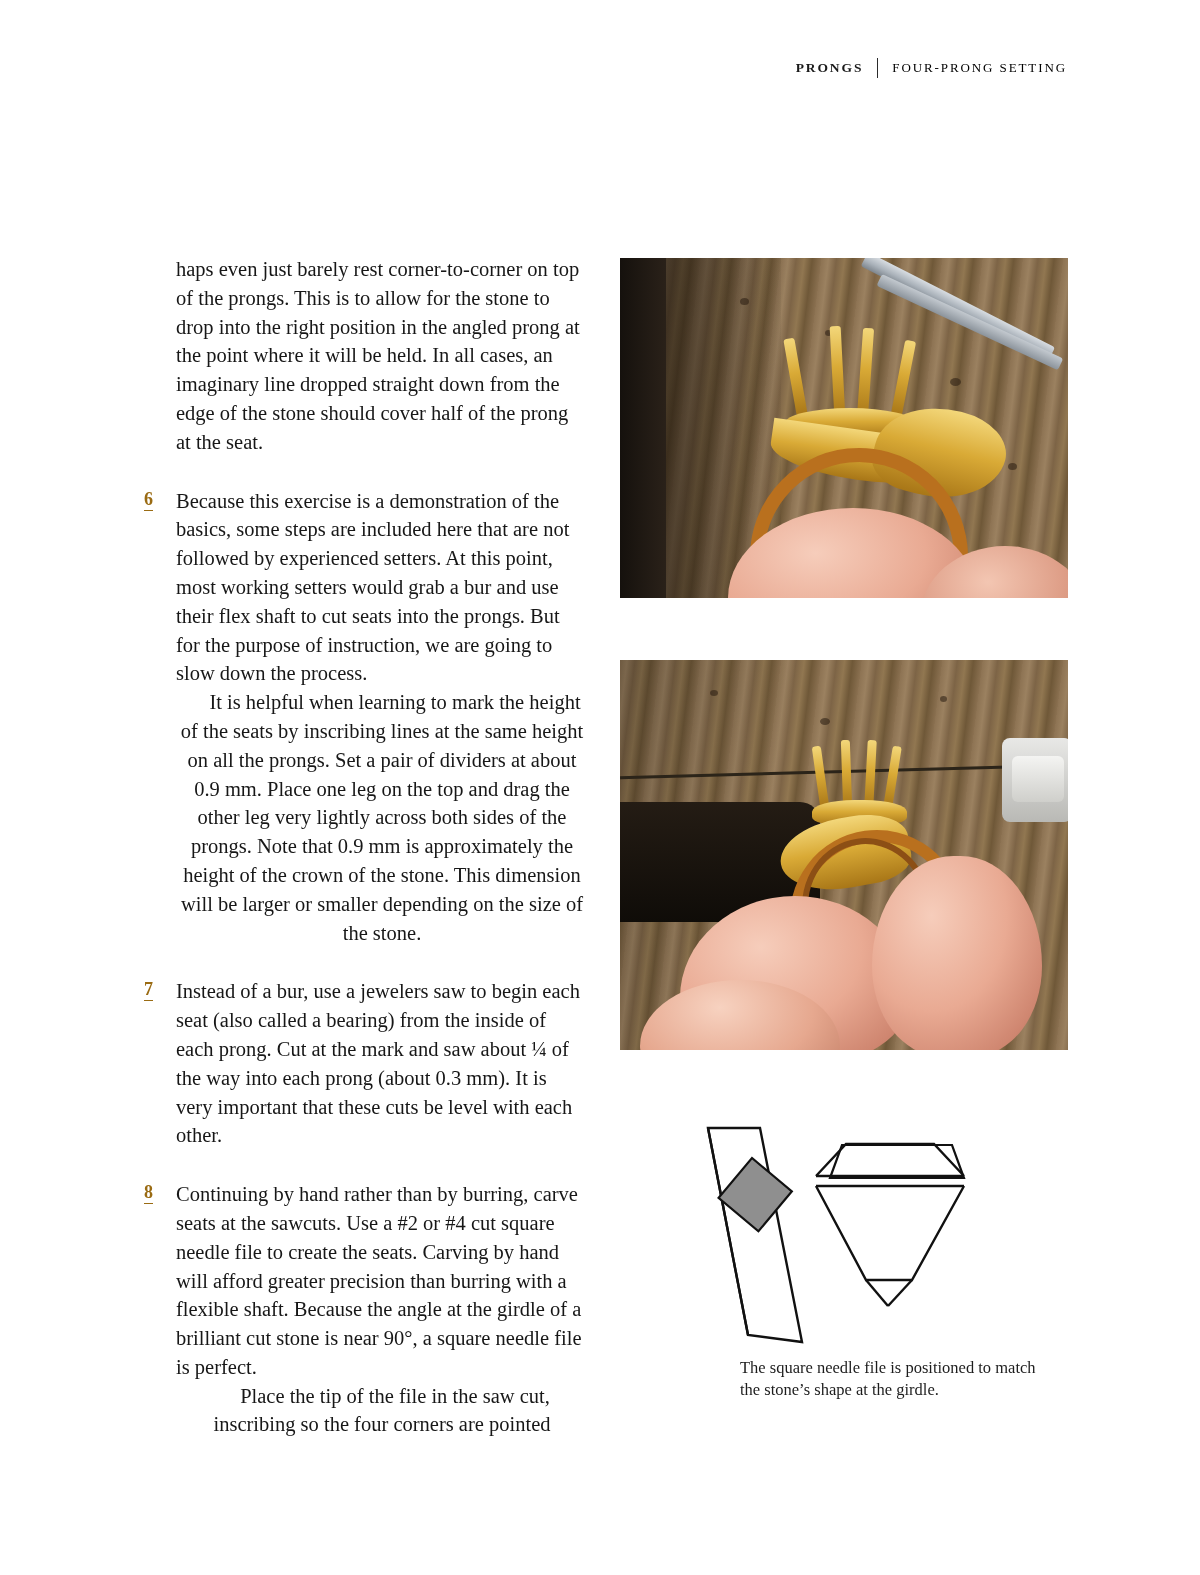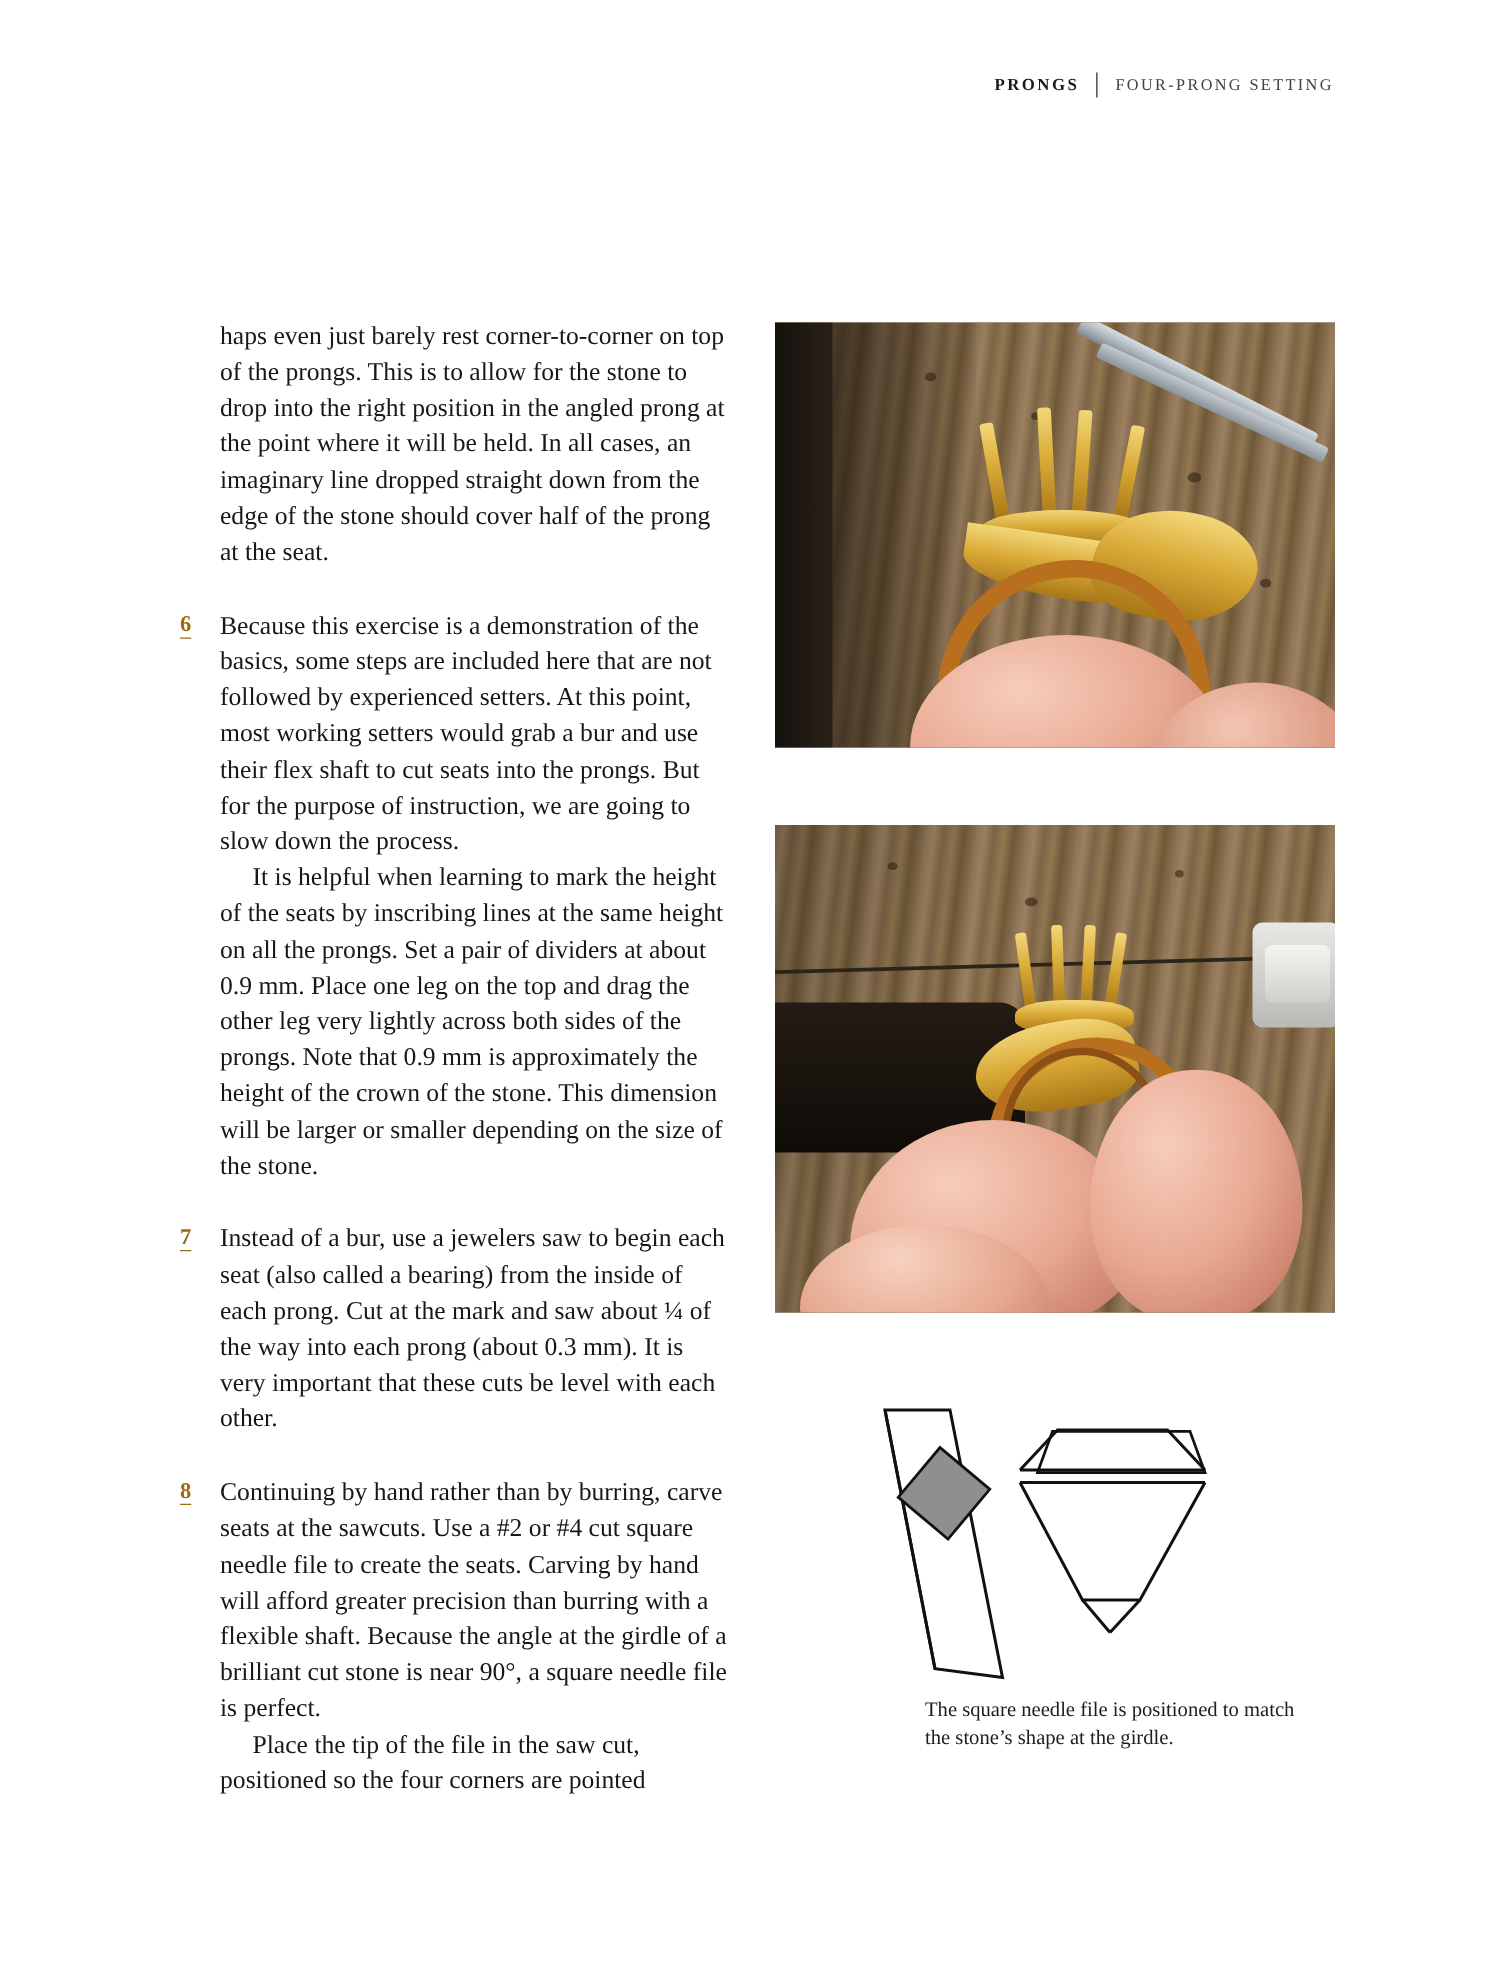--- a/index.html
+++ b/index.html
@@ -34,21 +34,21 @@
   }
   .header-rule {
     display: inline-block;
     width: 1px;
     height: 20px;
     background: #2b2b2b;
   }
   .header-right {
     font-size: 13px;
     letter-spacing: 1.9px;
-    color: #404040;
+    color: #000000;
   }
 
   
   .text-column {
     position: absolute;
     left: 176px;
     top: 255px;
     width: 412px;
   }
   .para {
@@ -58,20 +58,21 @@
     text-align: left;
     margin: 0 0 0 0;
     color: #171717;
   }
   .para + .para {
     margin-top: 20px;
   }
   .para .indent {
     display: block;
     text-indent: 26px;
+    text-align: center;
   }
   .step-num {
     position: absolute;
     left: -32px;
     top: 3px;
     font-size: 18px;
     font-weight: bold;
     color: #9a6b13;
     font-family: "Liberation Serif", serif;
     padding-bottom: 1px;
@@ -179,21 +180,21 @@
   </p>
 
   <p class="para" style="margin-top:30px;">
     <span class="step-num">7</span>
     <span>Instead of a bur, use a jewelers saw to begin each seat (also called a bearing) from the inside of each prong. Cut at the mark and saw about ¼ of the way into each prong (about 0.3 mm). It is very important that these cuts be level with each other.</span>
   </p>
 
   <p class="para" style="margin-top:30px;">
     <span class="step-num">8</span>
     <span>Continuing by hand rather than by burring, carve seats at the sawcuts. Use a #2 or #4 cut square needle file to create the seats. Carving by hand will afford greater precision than burring with a flexible shaft. Because the angle at the girdle of a brilliant cut stone is near 90°, a square needle file is perfect.</span>
-    <span class="indent">Place the tip of the file in the saw cut, positioned so the four corners are pointed</span>
+    <span class="indent">Place the tip of the file in the saw cut, inscribing so the four corners are pointed</span>
   </p>
 
 </div>
 
 <div class="figure-col">
 
   <div class="photo photo-1">
     <div class="wood-bg"></div>
     <div class="wood-dark-left"></div>
     <div class="wood-spot" style="left:120px; top:40px; width:9px; height:7px;"></div>

